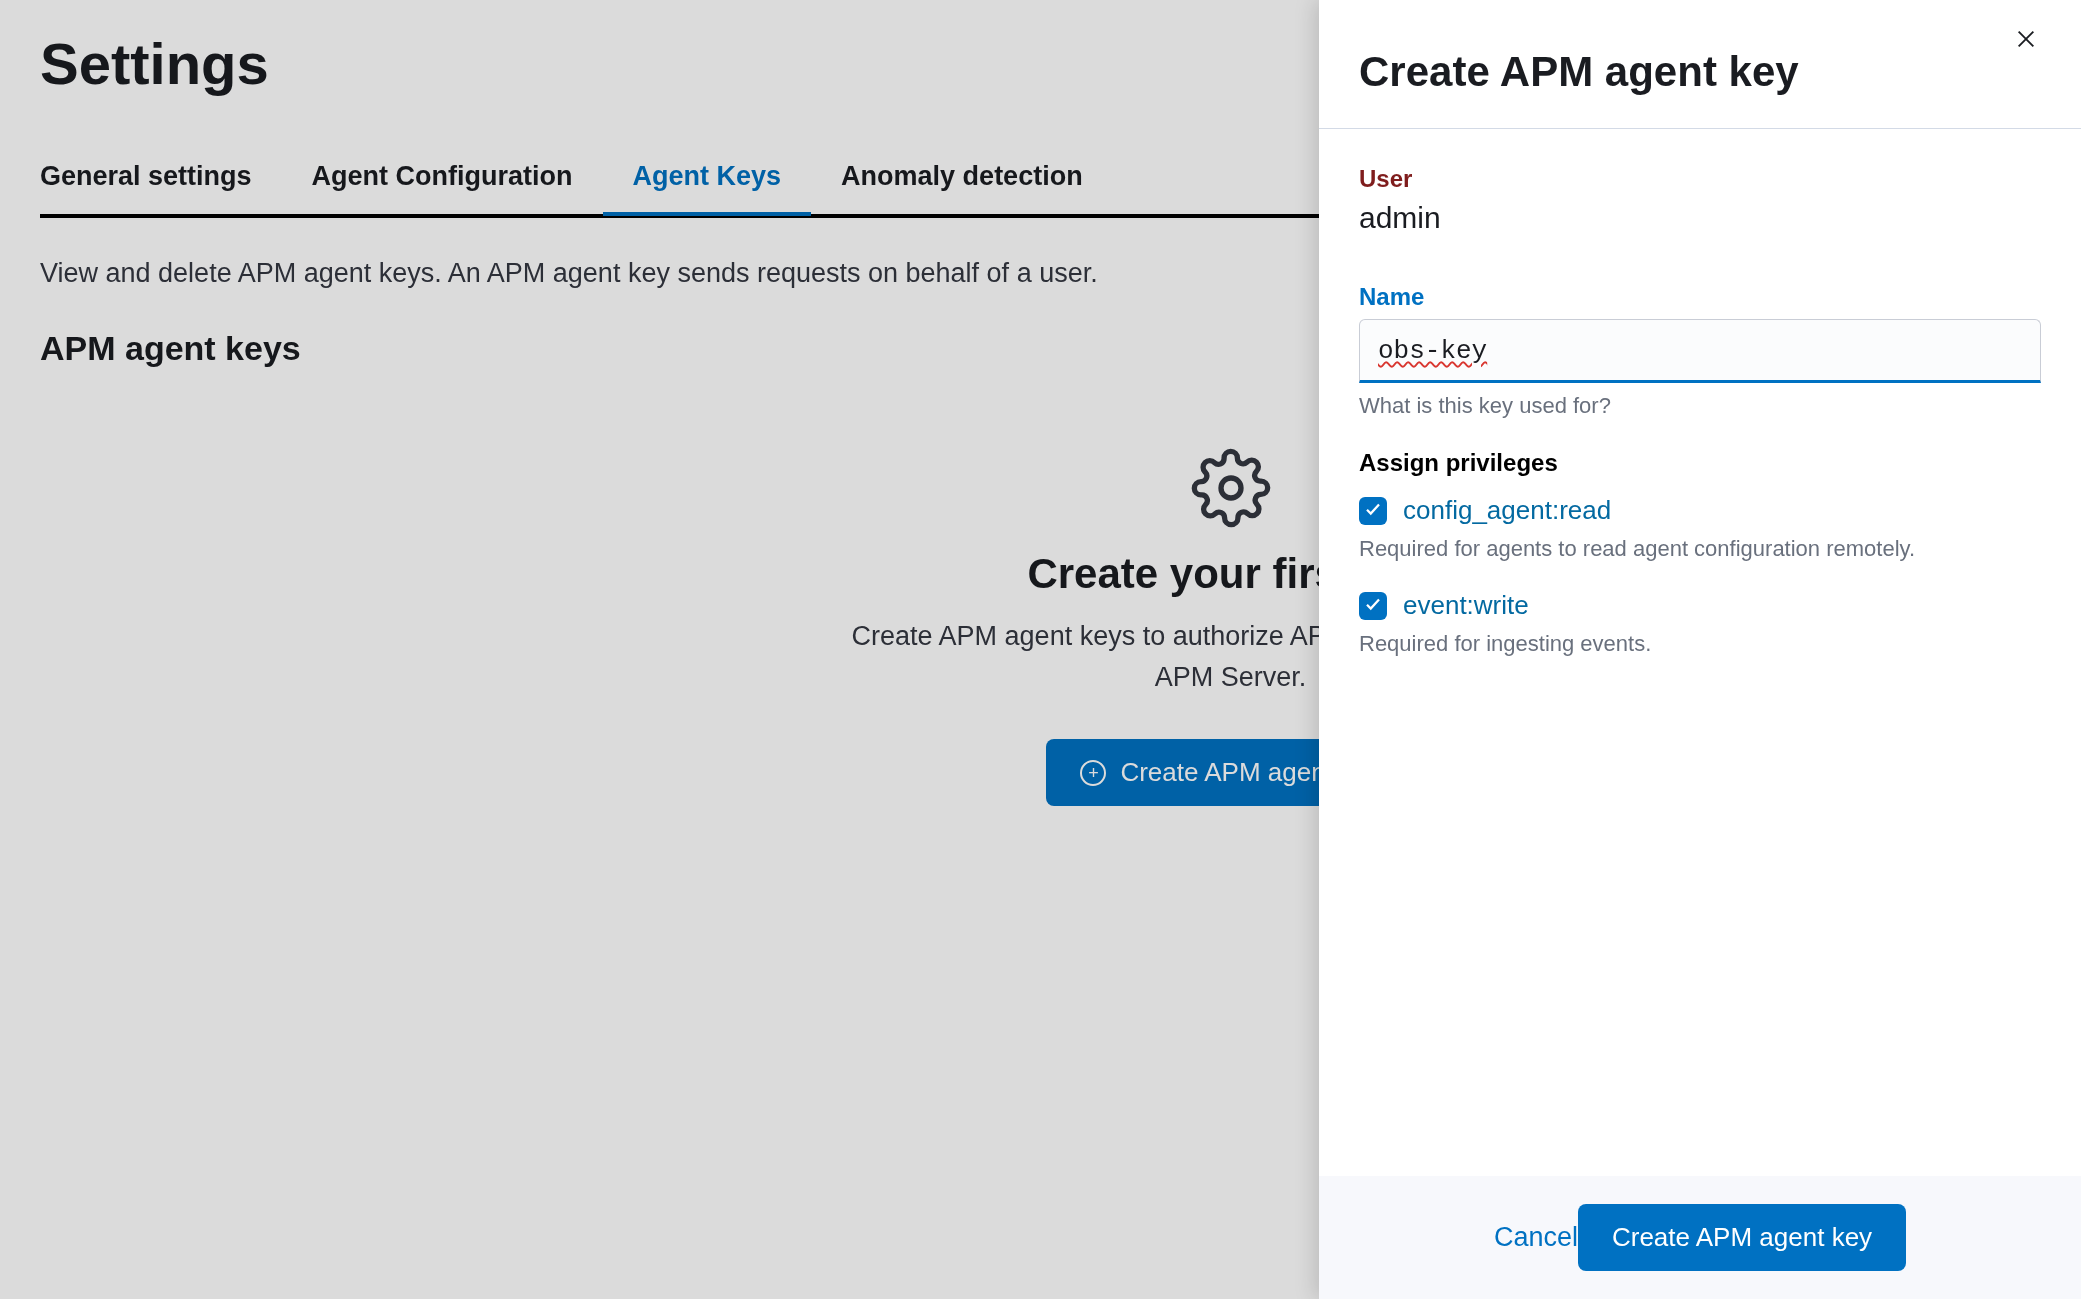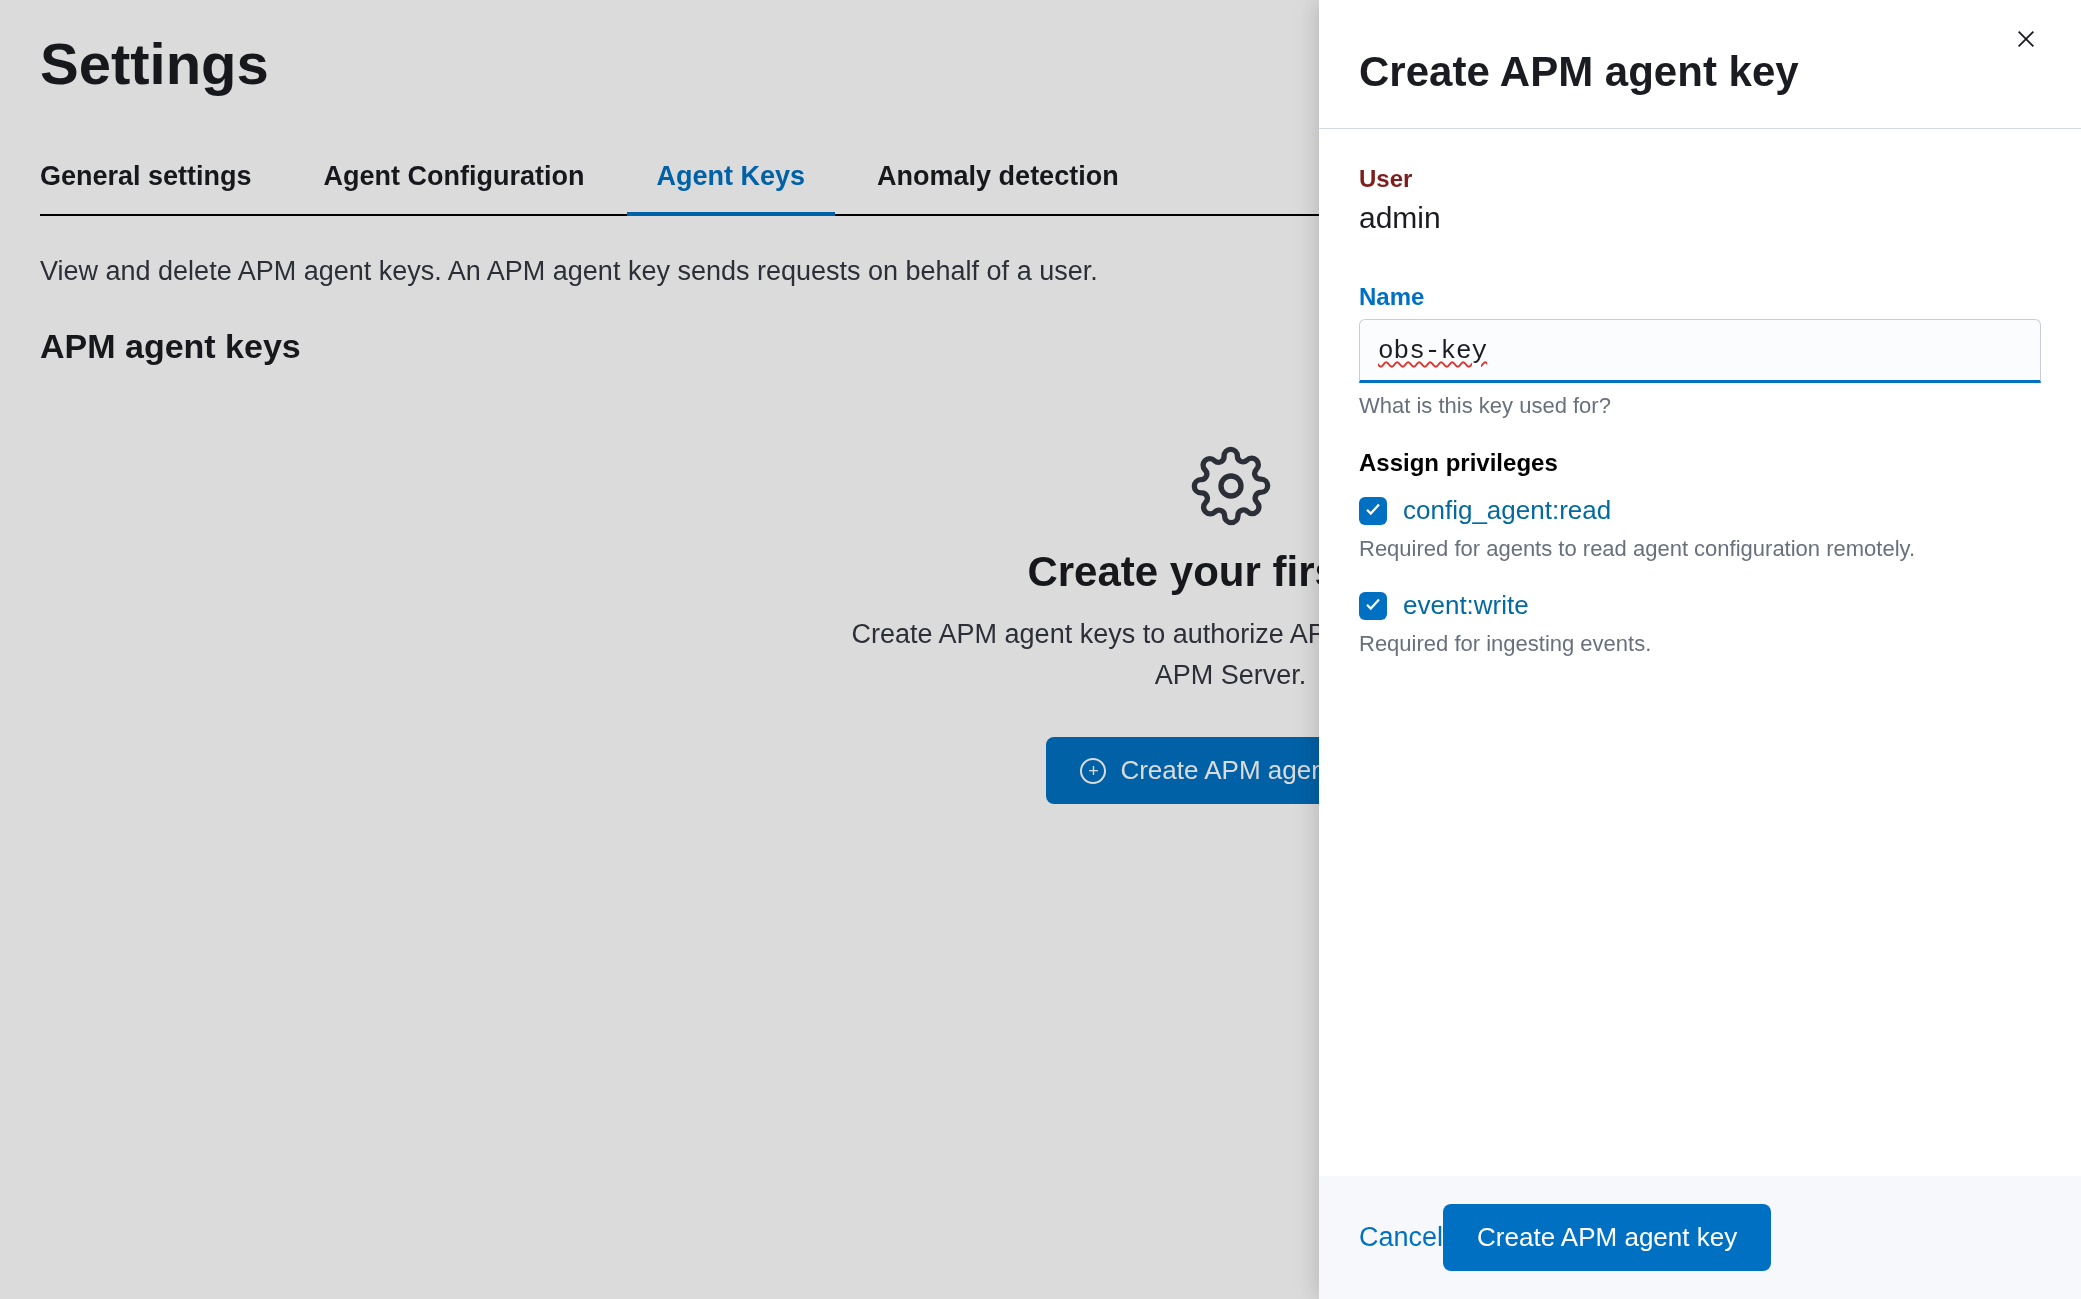--- a/index.html
+++ b/index.html
@@ -27,22 +27,22 @@
       z-index: 1;
     }
     .page-title {
       font-size: 58px;
       font-weight: 700;
       color: #1a1c21;
       margin-bottom: 48px;
     }
     .tabs {
       display: flex;
-      border-bottom: 2px solid #000000;
-      gap: 12px;
+      border-bottom: 4px solid #000000;
+      gap: 0;
       align-items: flex-end;
     }
     .tab {
       padding: 16px 30px 22px 30px;
       font-size: 27px;
       font-weight: 600;
       color: #1a1c21;
       cursor: pointer;
       position: relative;
     }
@@ -244,21 +244,21 @@
     }
     .privilege-desc {
       font-size: 22px;
       color: #69707d;
       margin-bottom: 28px;
     }
     .flyout-footer {
       padding: 28px 40px;
       background: #f7f8fc;
       display: flex;
-      justify-content: flex-start;
+      justify-content: center;
       align-items: center;
     }
     .cancel-btn {
       background: none;
       border: none;
       color: #0071c2;
       font-size: 27px;
       font-weight: 500;
       cursor: pointer;
     }

